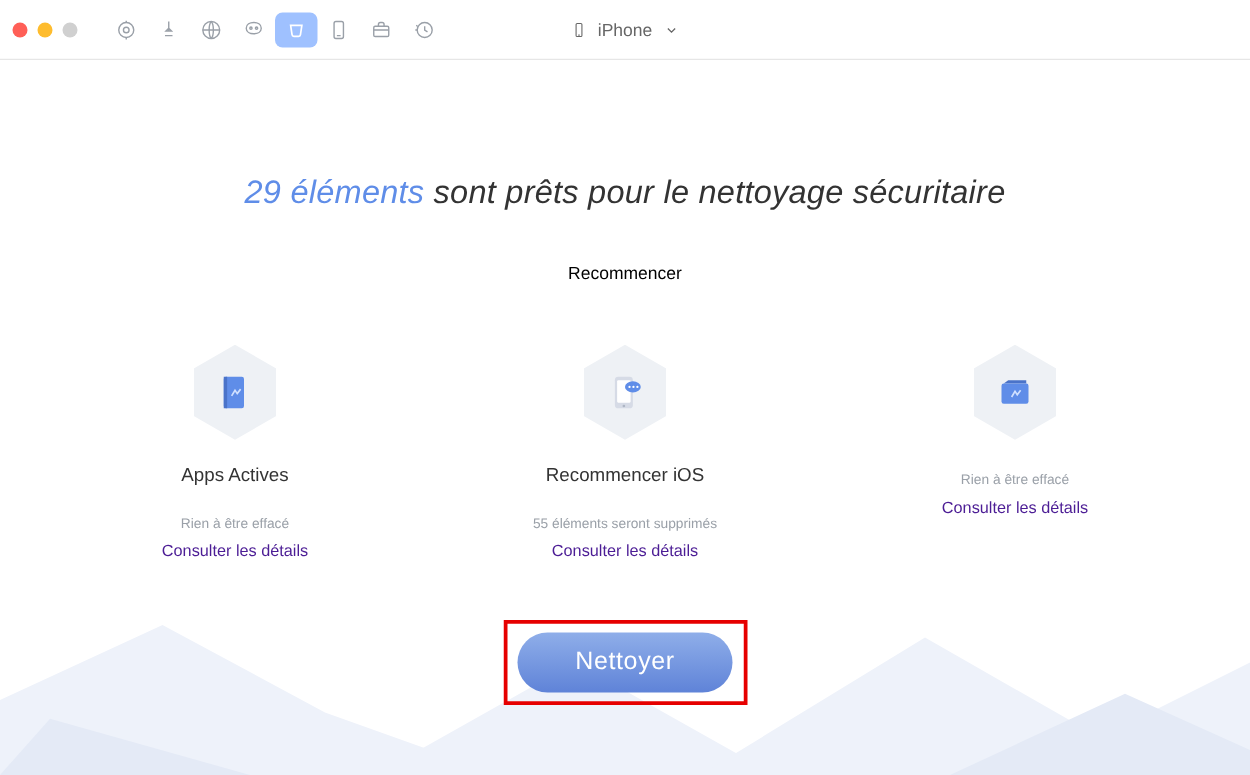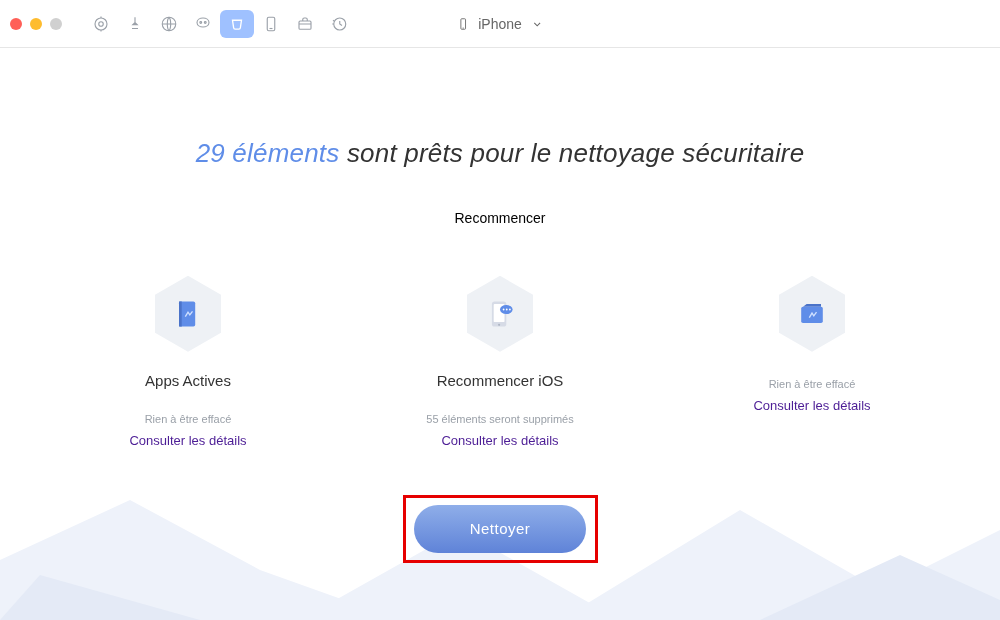--- a/index.html
+++ b/index.html
@@ -30,21 +30,21 @@
     .cards { display: flex; justify-content: center; gap: 112px; margin-top: 44px; }
     .card { text-align: center; width: 200px; }
     .hex-wrap { width: 72px; height: 80px; margin: 0 auto 18px; display: flex; align-items: center; justify-content: center; }
     .hex { width: 66px; height: 76px; background: #eef1f5; position: relative; clip-path: polygon(50% 0%, 100% 25%, 100% 75%, 50% 100%, 0% 75%, 0% 25%); display: flex; align-items: center; justify-content: center; }
     .hex svg { width: 36px; height: 36px; }
     .card-title { font-size: 15px; color: #333; font-weight: 400; }
     .card-status { font-size: 11px; color: #9aa0a8; margin-top: 24px; }
     .card-link { font-size: 13px; color: #4c1d95; margin-top: 8px; display: inline-block; cursor: pointer; }
 
     .action-box { margin: 46px auto 0; width: 195px; padding: 7px; border: 3px solid #e60000; display: inline-block; }
-    .clean-btn { width: 172px; height: 48px; border: none; border-radius: 26px; background: linear-gradient(180deg, #8faee9 0%, #5f83d8 100%); color: #fff; font-size: 15px; cursor: pointer; letter-spacing: 0.5px; }
+    .clean-btn { width: 172px; height: 48px; border: none; border-radius: 26px; background: linear-gradient(180deg, #8faee9 0%, #5f83d8 100%); color: #fff; font-size: 20px; cursor: pointer; letter-spacing: 0.5px; }
 
     
     .mountain { position: absolute; bottom: 0; left: 0; width: 100%; height: 150px; z-index: 1; }
     .mountain svg { width: 100%; height: 100%; }
   </style>
 </head>
 <body>
 
 <div class="toolbar">
   <div class="traffic">

